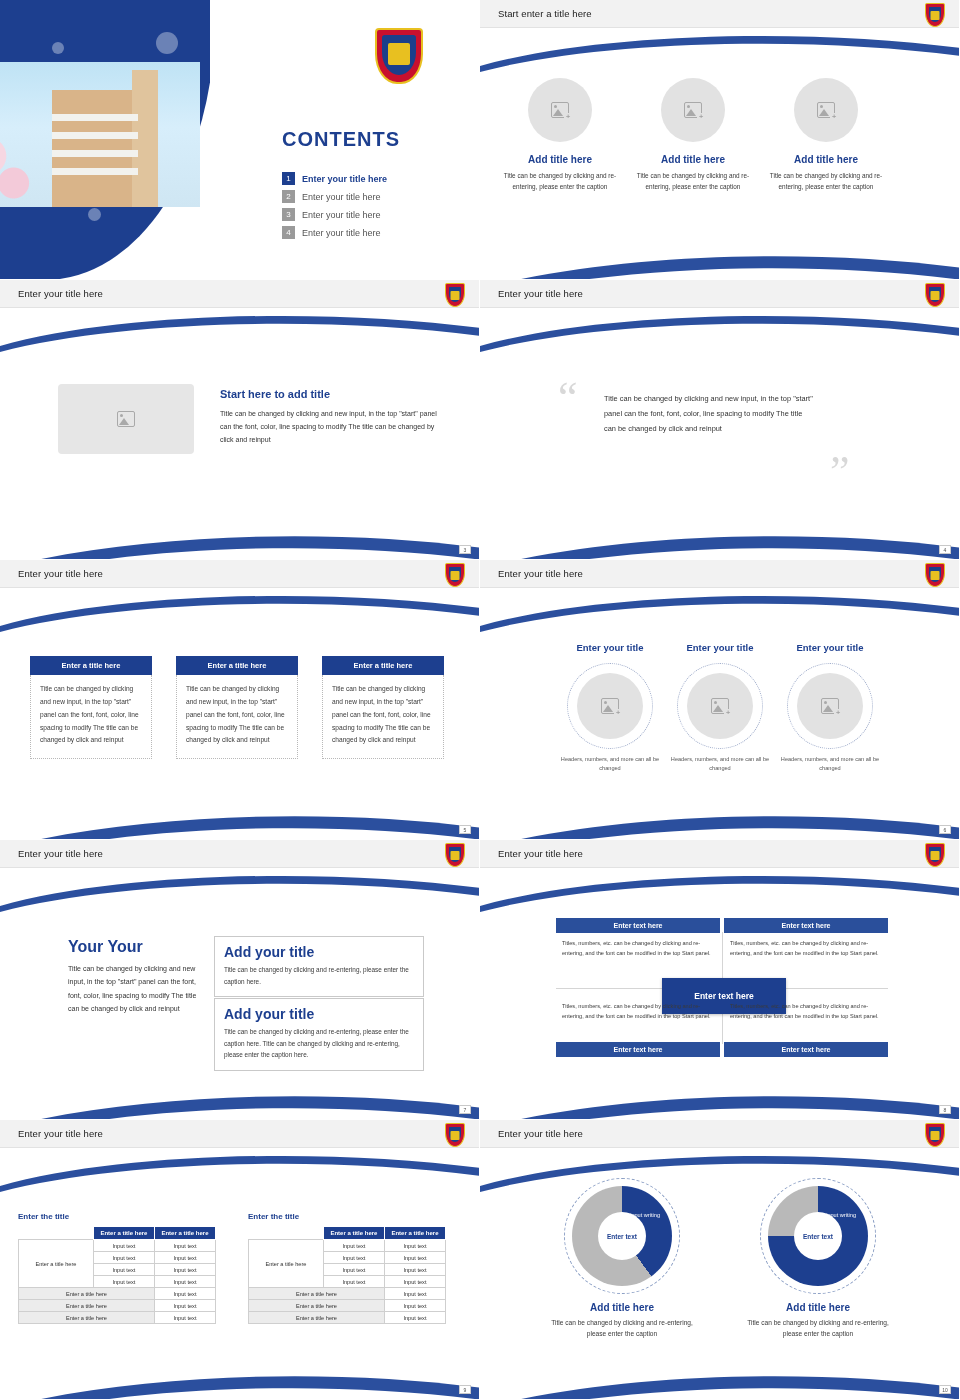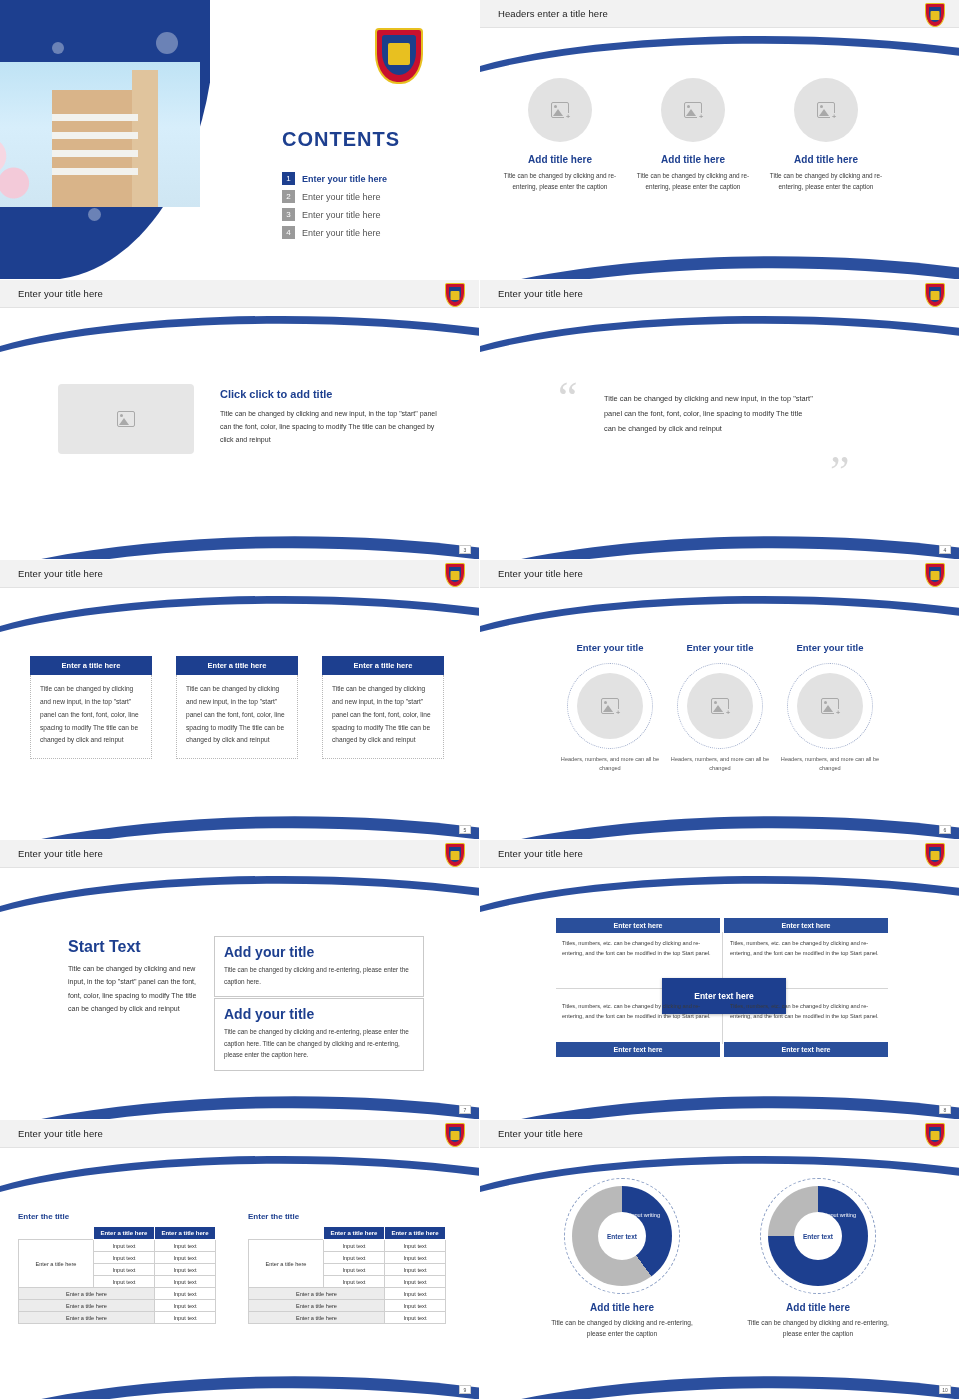--- a/index.html
+++ b/index.html
@@ -305,21 +305,21 @@
       </div>
       <div class="toc-row">
         <span class="toc-num rest">4</span>
         <span class="toc-txt gray">Enter your title here</span>
       </div>
     </div>
   </div>
 
   <div class="slide">
     <div class="hdr"></div>
-    <div class="hdr-title">Headers enter a title here</div>
+    <div class="hdr-title">Start enter a title here</div>
     <div class="crest">
         <div class="sh">
           <div class="inner"></div>
         </div>
       </div>
     <svg class="topcurve" viewBox="0 0 480 46" preserveAspectRatio="none">
       <path d="M0,40 C120,6 330,2 480,22 L480,30 C330,10 120,14 0,46 Z" fill="#2b4f9e"></path>
     </svg>
 
     <div class="s2-col" style="left:18px; top:78px;">
@@ -379,21 +379,21 @@
       <path d="M0,40 C120,6 330,2 480,22 L480,30 C330,10 120,14 0,46 Z" fill="#2b4f9e"></path>
     </svg>
 
     <div class="ph-rect s3-ph">
       <span class="imgicon">
           <span class="fr"></span>
           <span class="sn"></span>
           <span class="mt"></span>
         </span>
     </div>
-    <div class="s3-h">Click click to add title</div>
+    <div class="s3-h">Start here to add title</div>
     <div class="s3-p">Title can be changed by clicking and new input, in the top "start" panel can the font, color, line spacing to modify The title can be changed by click and reinput</div>
 
     <div class="swoosh">
       <svg width="500" height="80" viewBox="0 0 500 80" preserveAspectRatio="none">
         <path d="M0,52 C140,14 340,8 500,30 L500,80 L0,80 Z" fill="#2b4f9e"></path>
         <path d="M0,62 C140,26 340,20 500,42 L500,80 L0,80 Z" fill="#ffffff"></path>
       </svg>
     </div>
     <div class="pagenum">3</div>
   </div>
@@ -526,21 +526,21 @@
     <div class="hdr-title">Enter your title here</div>
     <div class="crest">
         <div class="sh">
           <div class="inner"></div>
         </div>
       </div>
     <svg class="topcurve" viewBox="0 0 480 46" preserveAspectRatio="none">
       <path d="M0,40 C120,6 330,2 480,22 L480,30 C330,10 120,14 0,46 Z" fill="#2b4f9e"></path>
     </svg>
 
-    <div class="s7-h">Start Text</div>
+    <div class="s7-h">Your Your</div>
     <div class="s7-p">Title can be changed by clicking and new input, in the top "start" panel can the font, font, color, line spacing to modify The title can be changed by click and reinput</div>
 
     <div class="s7-box" style="top:96px;">
       <div class="s7-bh">Add your title</div>
       <div class="s7-bp">Title can be changed by clicking and re-entering, please enter the caption here.</div>
     </div>
     <div class="s7-box" style="top:158px;">
       <div class="s7-bh">Add your title</div>
       <div class="s7-bp">Title can be changed by clicking and re-entering, please enter the caption here. Title can be changed by clicking and re-entering, please enter the caption here.</div>
     </div>

